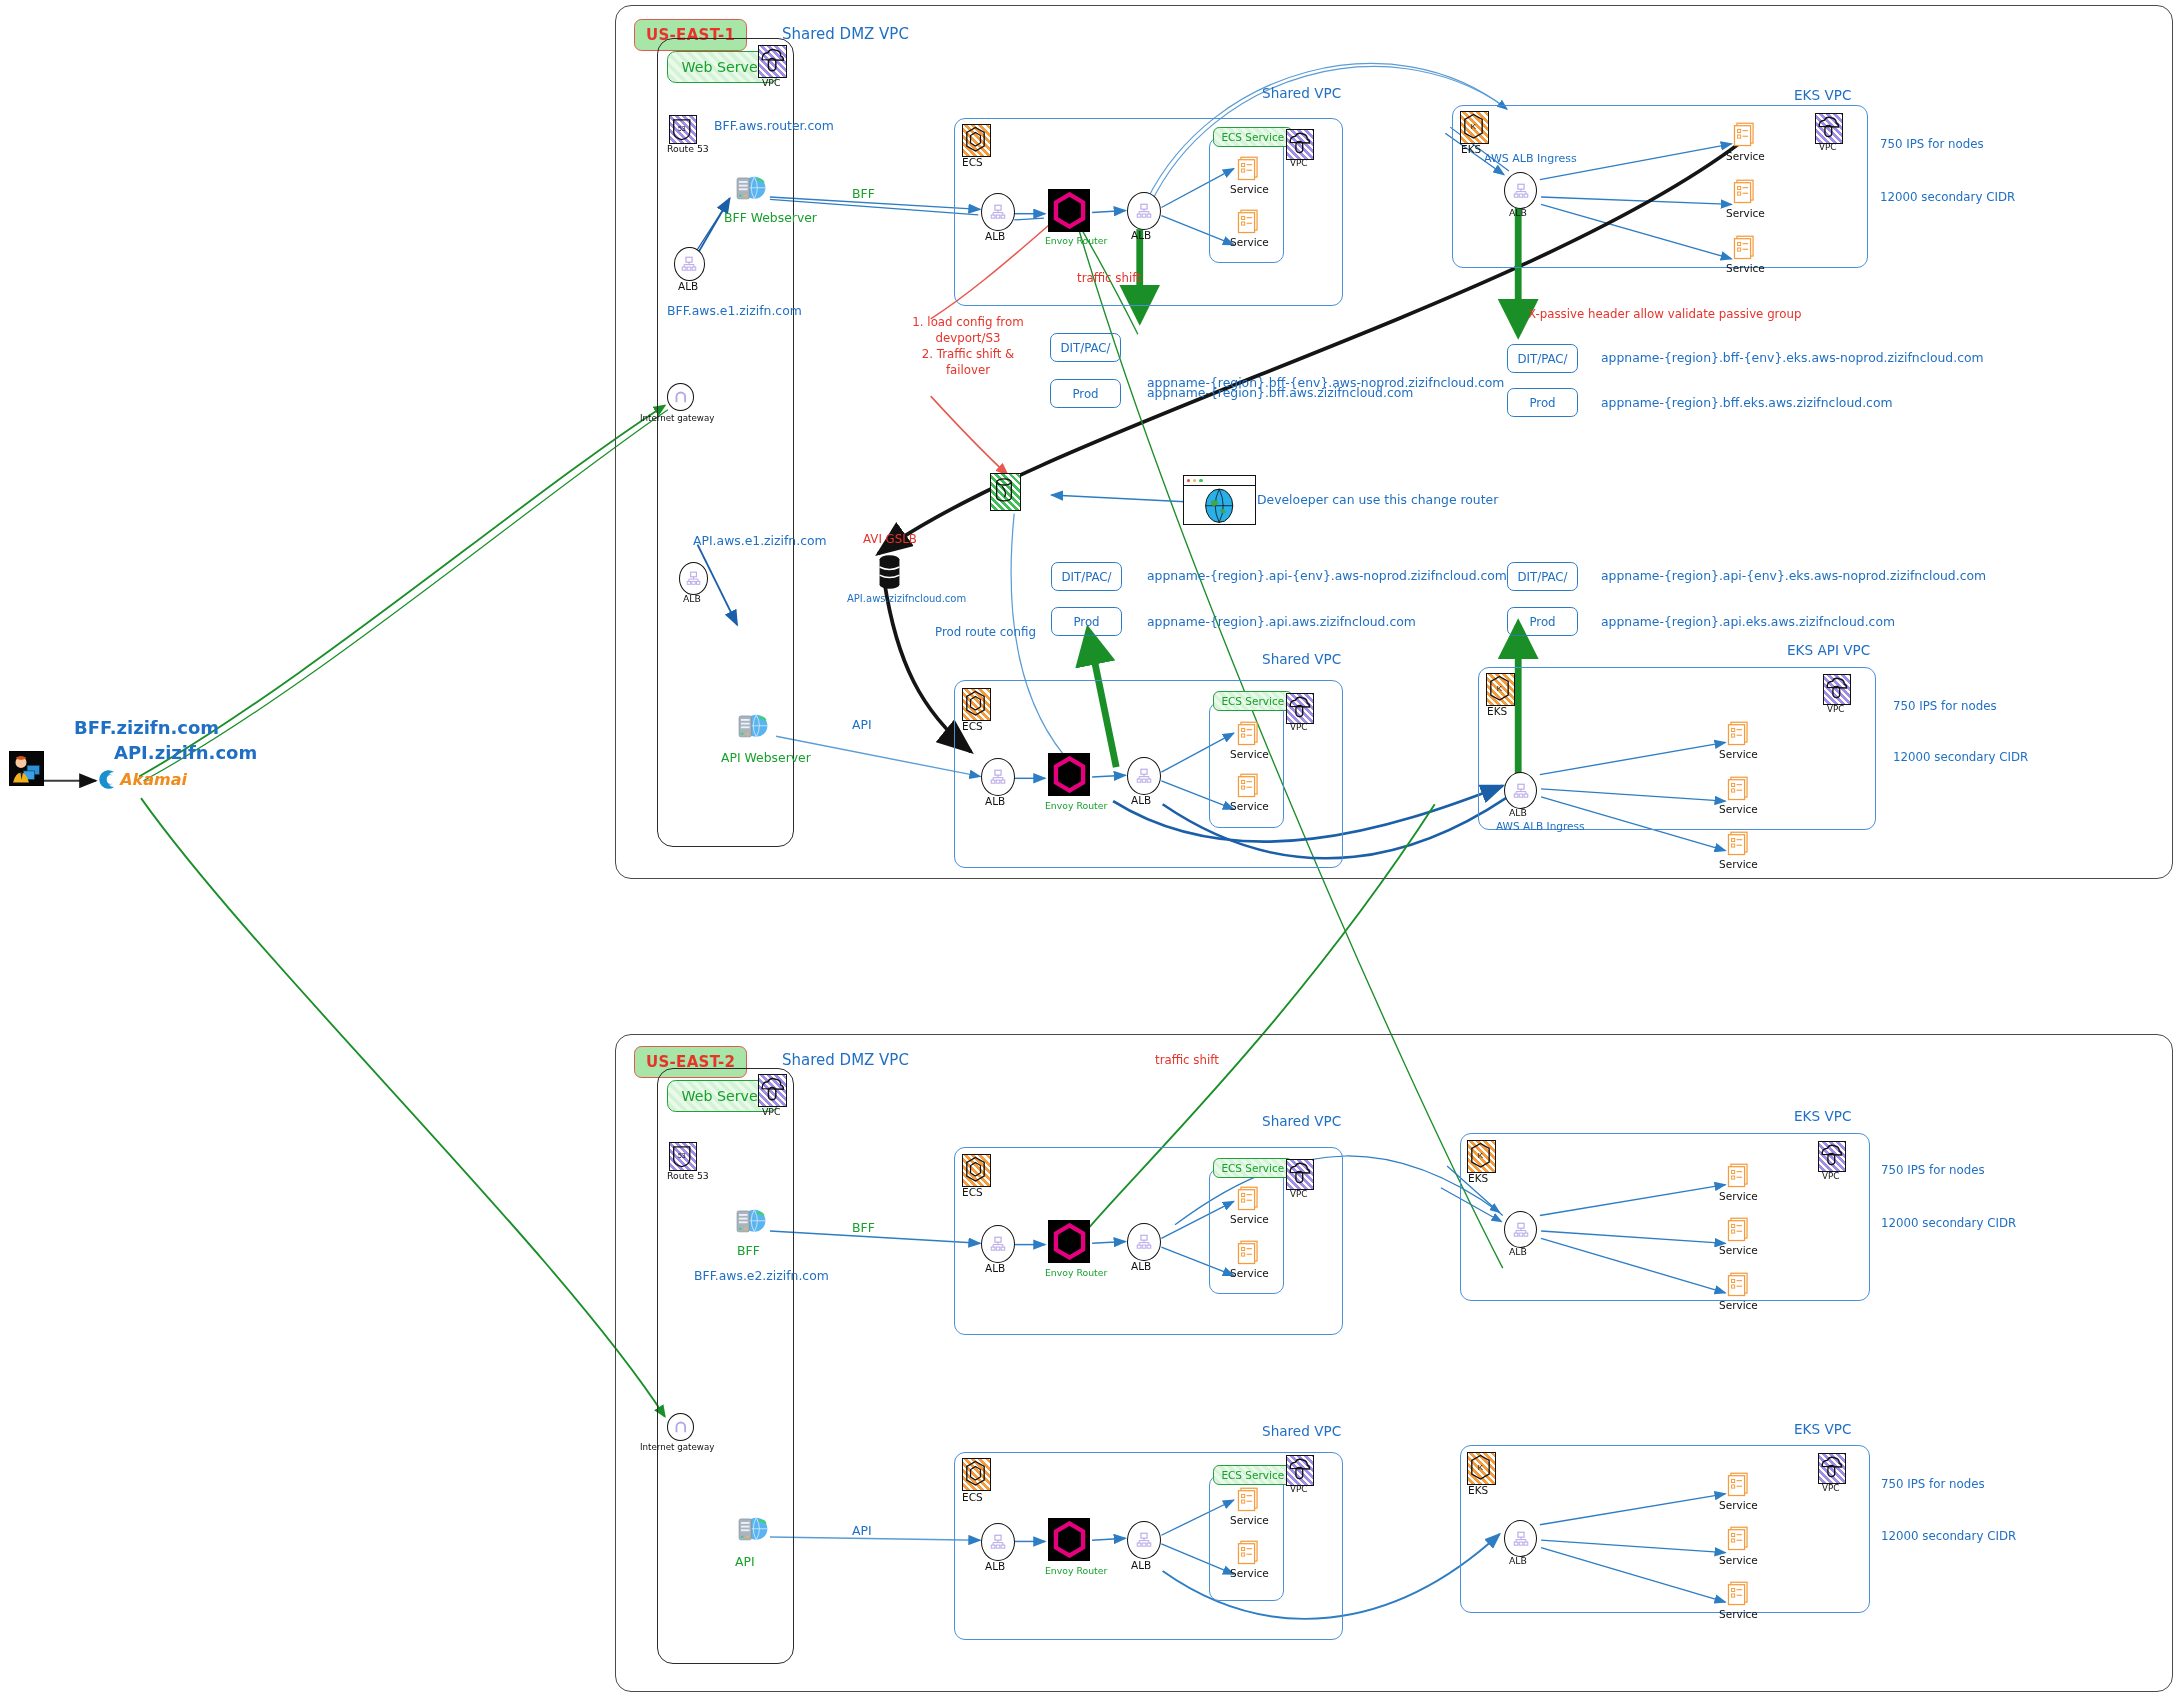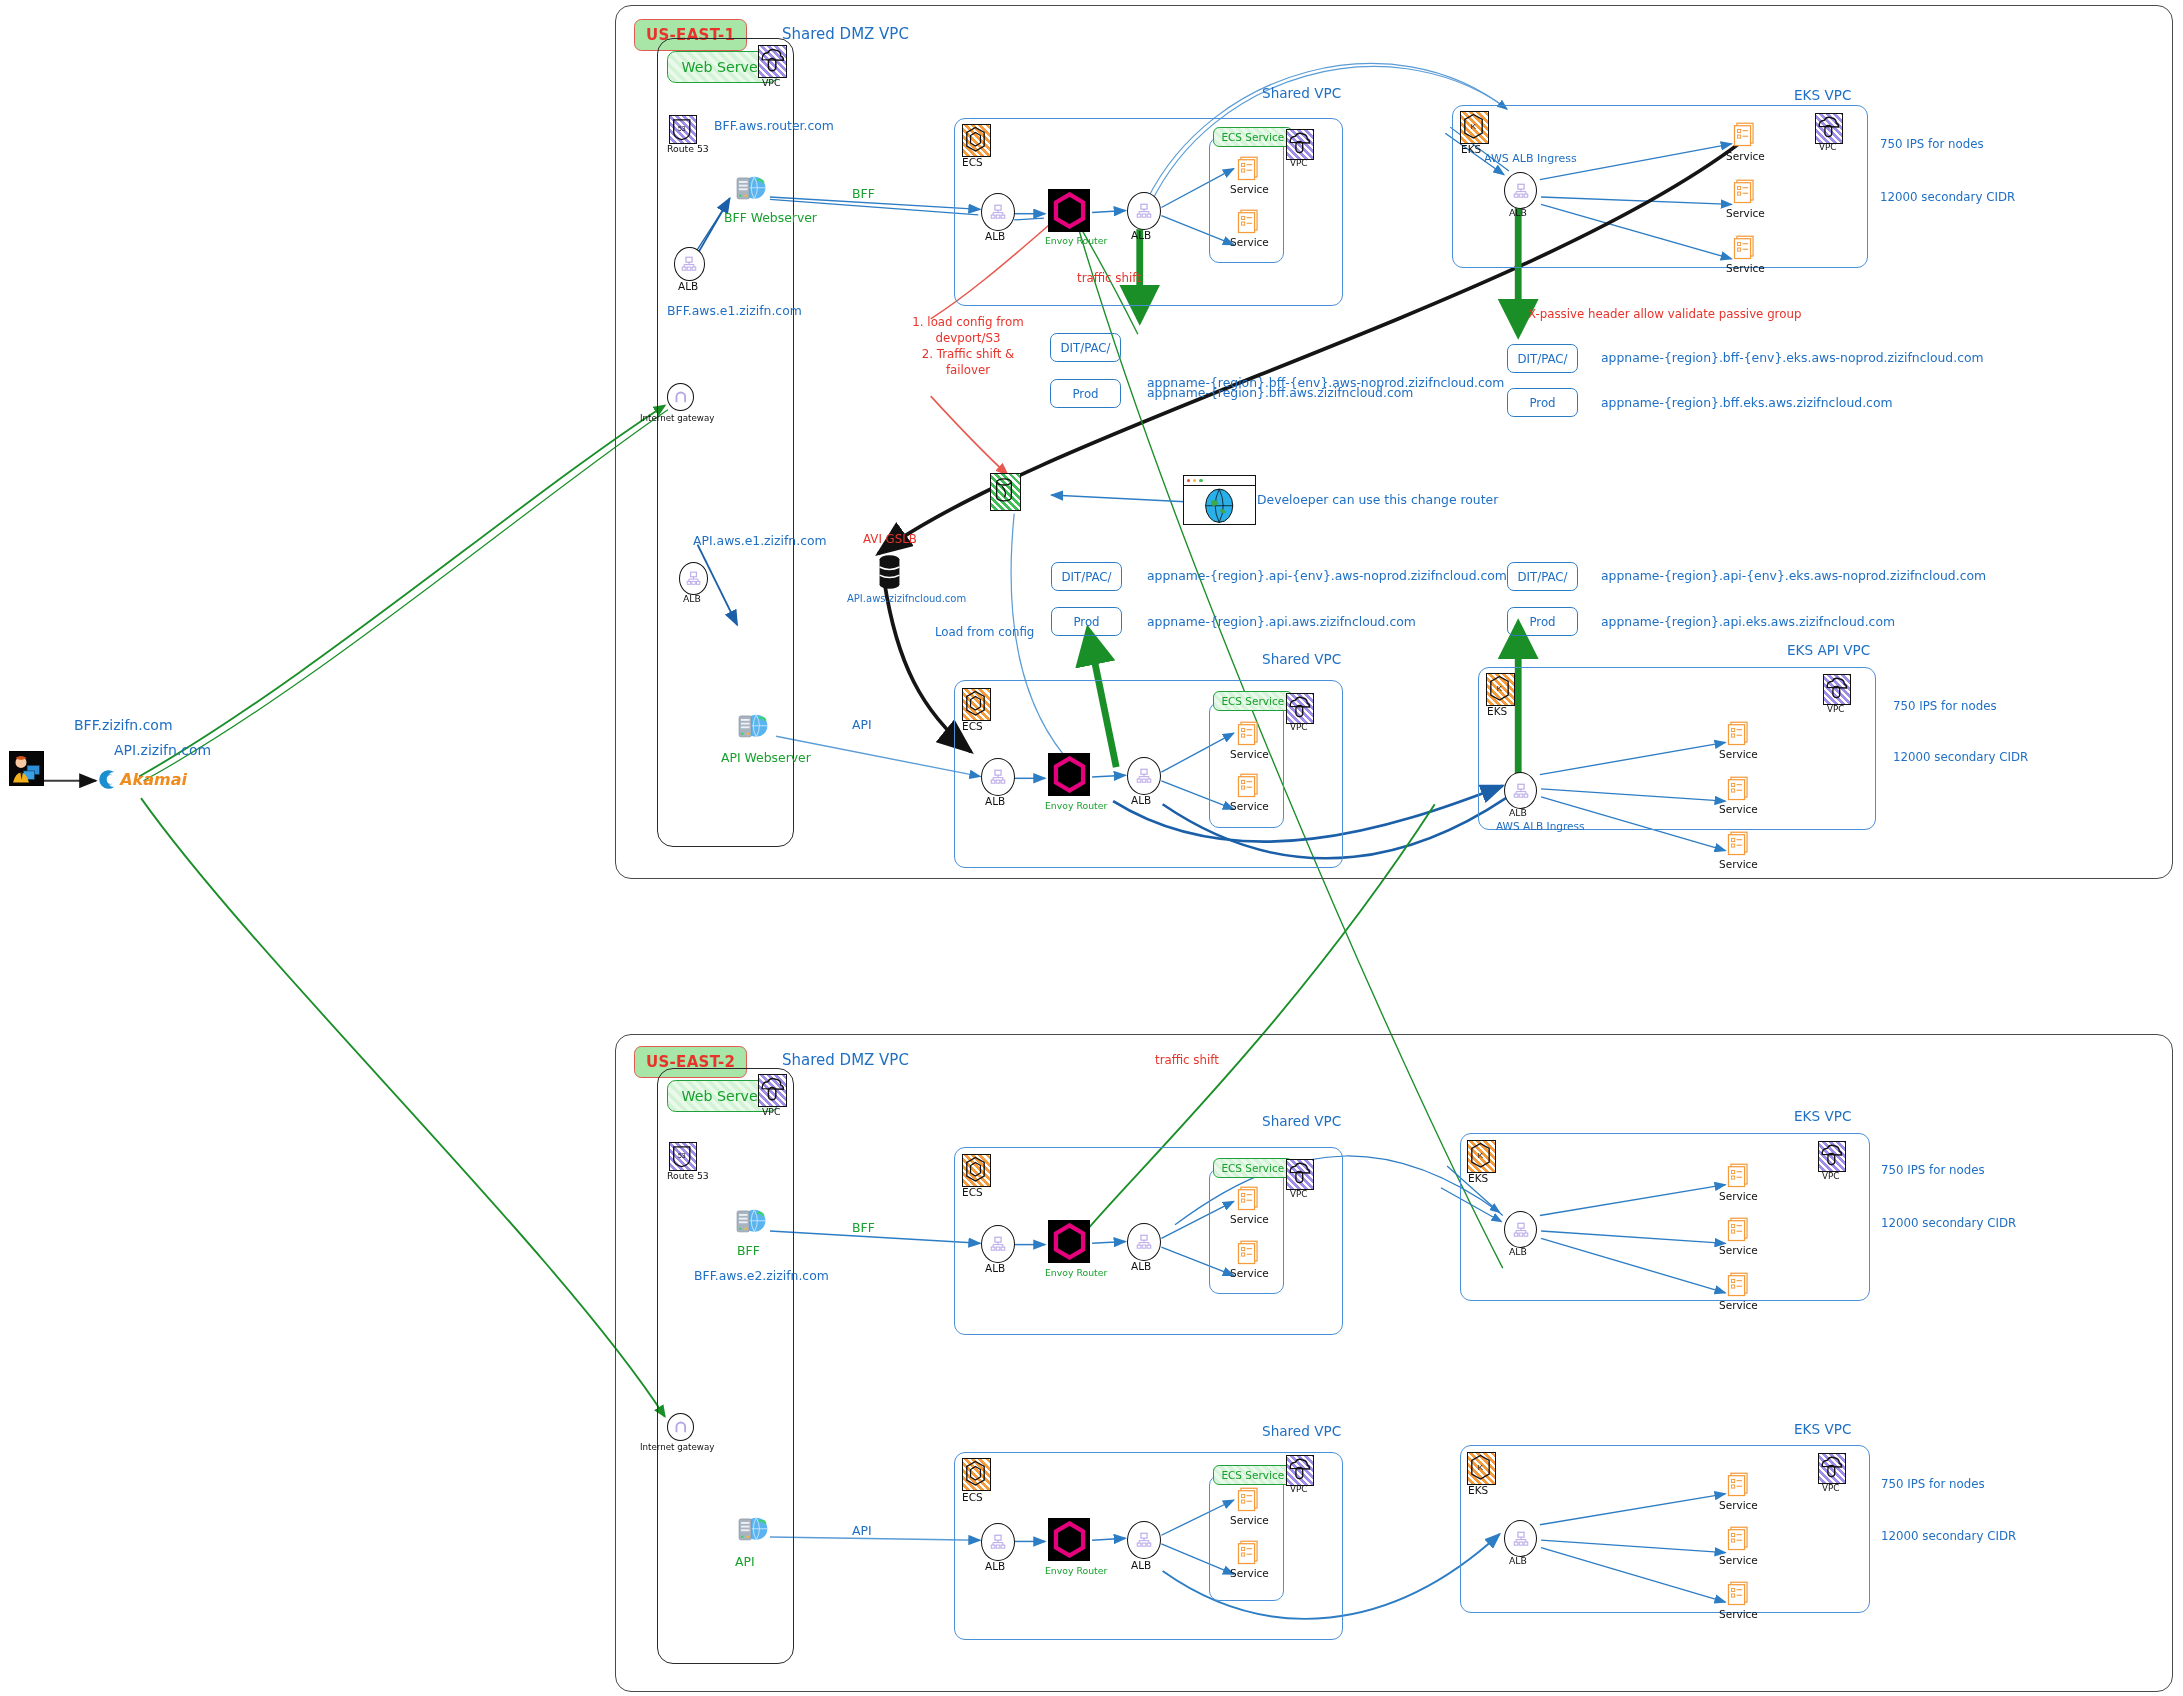--- a/index.html
+++ b/index.html
@@ -11,21 +11,21 @@
   .lbl{position:absolute;white-space:nowrap;}
   .blue{color:#1f6fc4;}
   .green{color:#17a02c;}
   .red{color:#e8332a;}
   .t15{font-size:9.3px;}
   .t16{font-size:10px;}
   .t17{font-size:10.5px;}
   .t18{font-size:11px;}
   .t19{font-size:11.8px;}
   .t20{font-size:12.4px;}
-  .t22{font-size:14px;}
+  .t22{font-size:18px;font-weight:bold;}
 
   
   .region{position:absolute;border:1.5px solid #4a4a4a;border-radius:16px;background:transparent;}
   .region-badge{position:absolute;background:#a8e6a8;border:1.2px solid #e05a52;
      border-radius:7.4px;color:#e8332a;font-size:15px;font-weight:600;
      padding:6.2px 11px;letter-spacing:0.3px;}
   .dmz{position:absolute;border:1.5px solid #2b2b2b;border-radius:16px;}
   .webserver-badge{position:absolute;border:1.2px solid #1fa03a;border-radius:8.7px;
      color:#17a02c;font-size:14.2px;padding:6.8px 13.6px;
      background:repeating-linear-gradient(45deg,#e9f9ea 0 3.7px,#d3f2d6 3.7px 7.4px);}
@@ -452,21 +452,21 @@
 <div class="lbl red t19" style="left:863px;top:532px;">AVI GSLB</div>
 <div class="node" style="left:877px;top:554px;">
   <svg width="25" height="36" viewBox="0 0 40 58">
     <ellipse cx="20" cy="9" rx="16" ry="7" fill="#111"></ellipse>
     <rect x="4" y="9" width="32" height="40" fill="#111"></rect>
     <ellipse cx="20" cy="49" rx="16" ry="7" fill="#111"></ellipse>
     <path d="M4,21 q16,8 32,0 M4,34 q16,8 32,0" stroke="#fff" stroke-width="2.5" fill="none"></path>
   </svg>
 </div>
 <div class="lbl blue t16" style="left:847px;top:593px;">API.aws.zizifncloud.com</div>
-<div class="lbl blue t19" style="left:935px;top:625px;">Load from config</div>
+<div class="lbl blue t19" style="left:935px;top:625px;">Prod route config</div>
 
 <div class="node" style="left:1183px;top:475px;width:71px;height:48px;border:1.2px solid #111;background:#fff;">
   <div style="height:8.7px;border-bottom:0.9px solid #111;display:flex;align-items:center;gap:2.5px;padding-left:2.5px;">
     <span style="width:3.7px;height:3.7px;border-radius:50%;background:#e14b3b;display:inline-block;"></span>
     <span style="width:3.7px;height:3.7px;border-radius:50%;background:#f0b93f;display:inline-block;"></span>
     <span style="width:3.7px;height:3.7px;border-radius:50%;background:#3fbf55;display:inline-block;"></span>
   </div>
   <svg width="71" height="37" viewBox="0 0 115 60">
         <ellipse cx="57" cy="32" rx="22" ry="27" fill="#29b0e8" stroke="#111" stroke-width="1.6"></ellipse>
         <path d="M35,32 h44 M57,5 q13,27 0,54 M57,5 q-13,27 0,54" stroke="#111" fill="none" stroke-width="1.3"></path>

